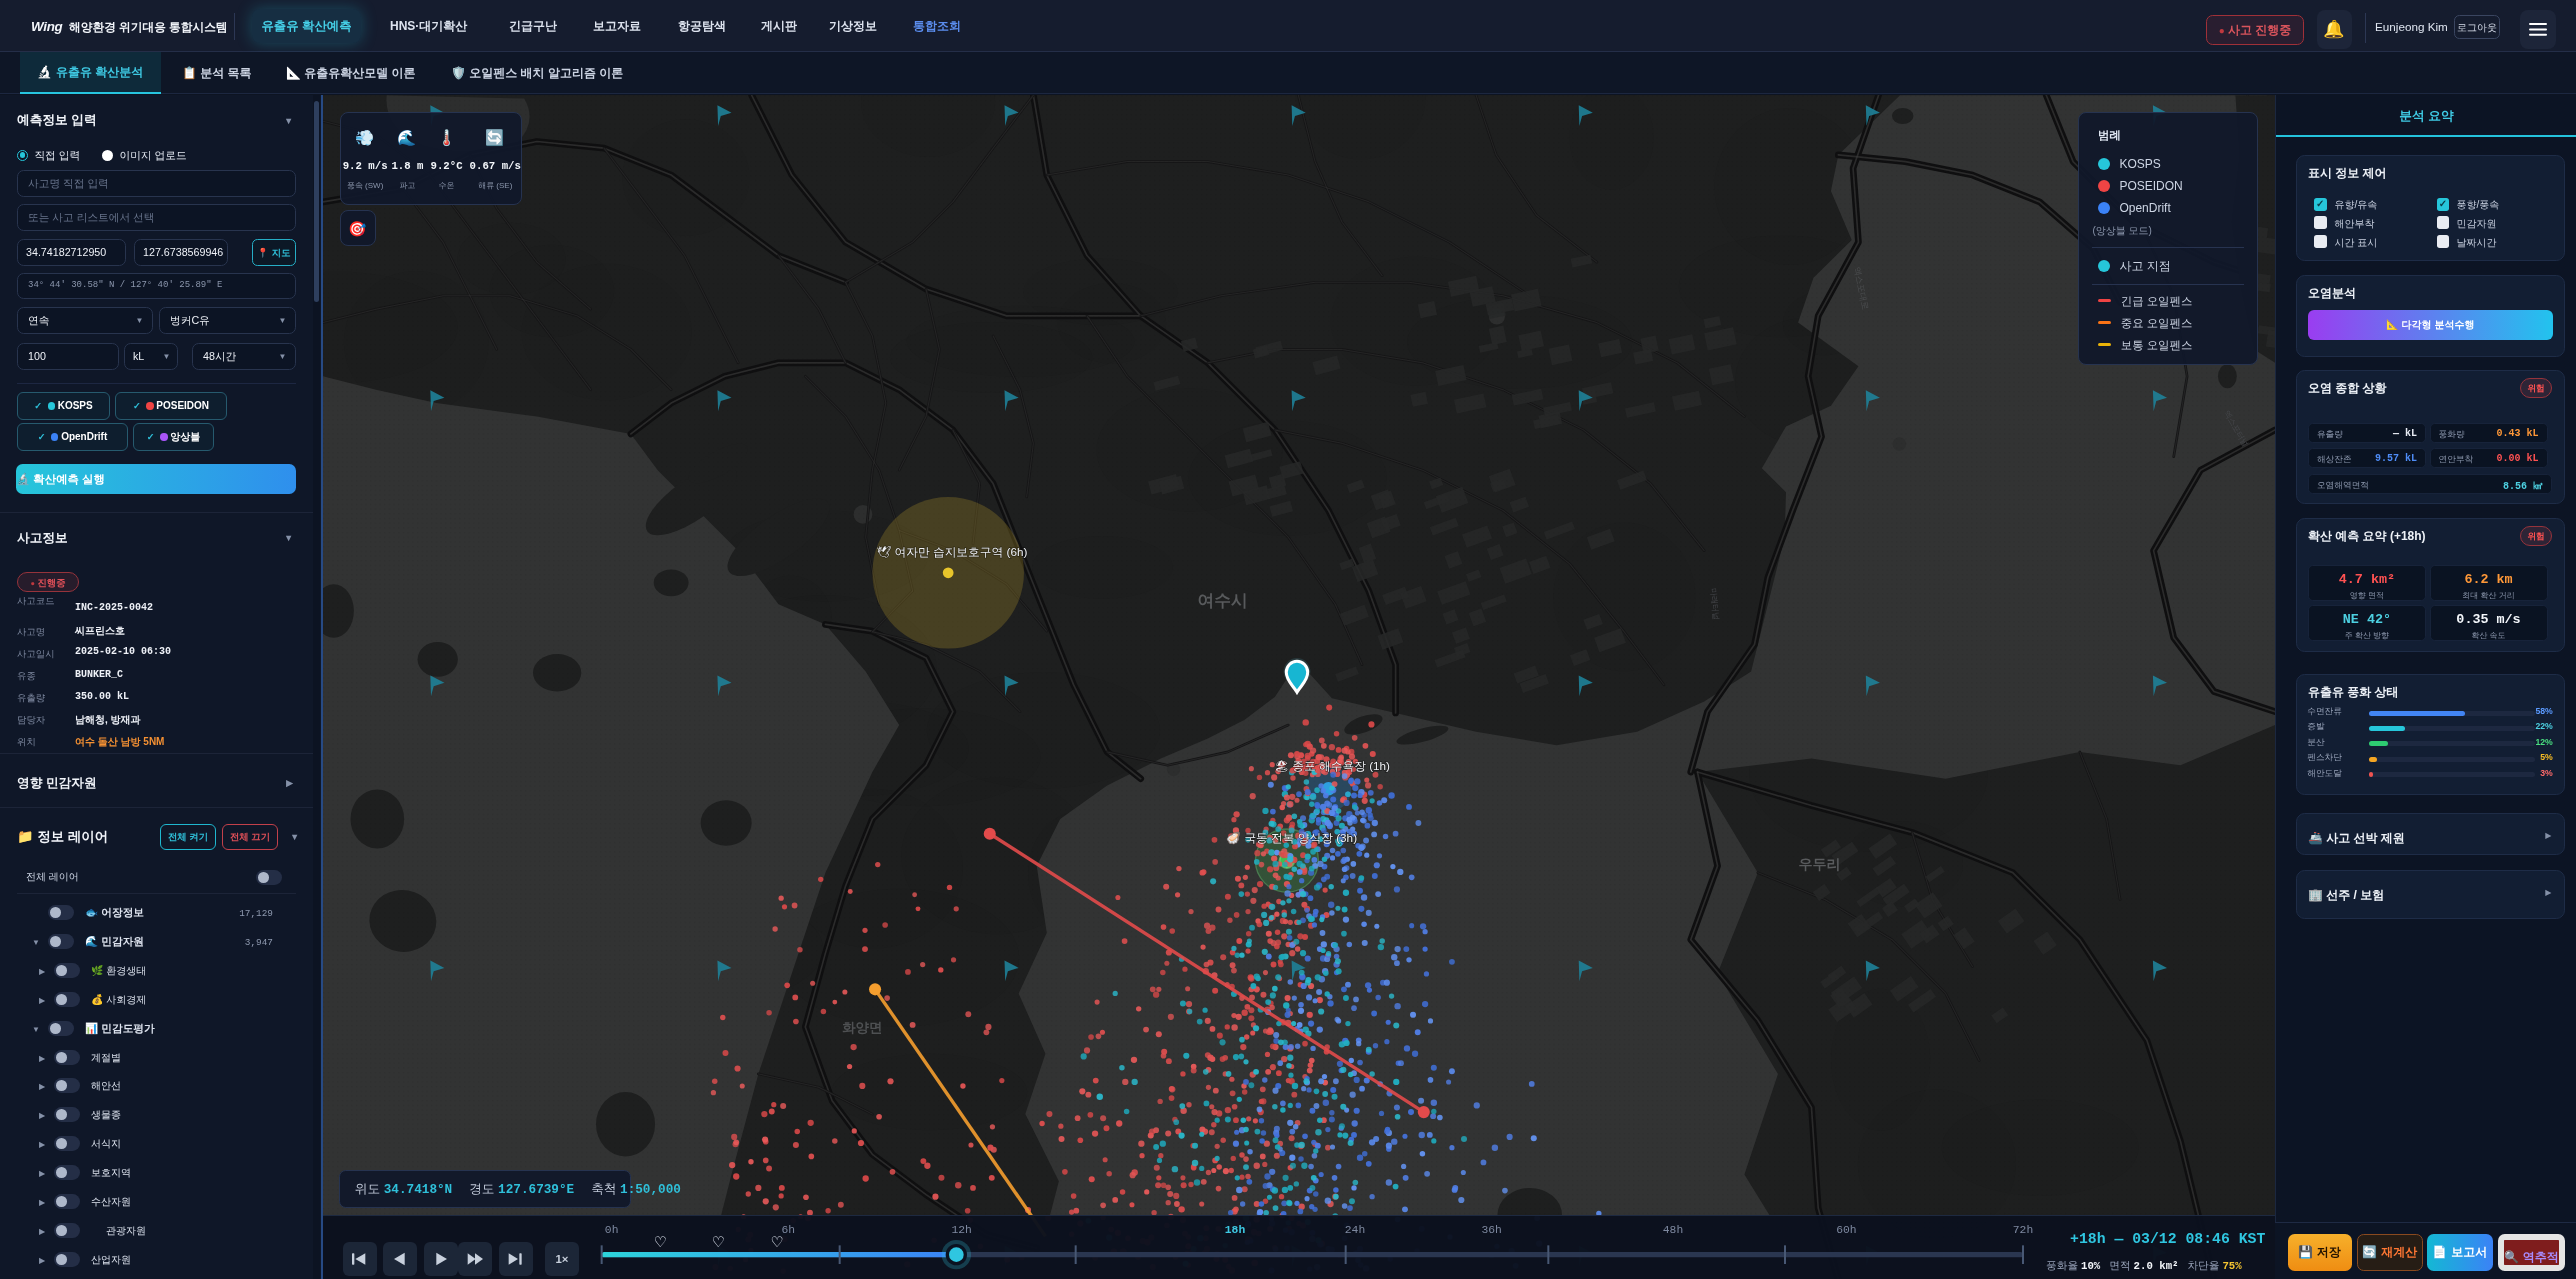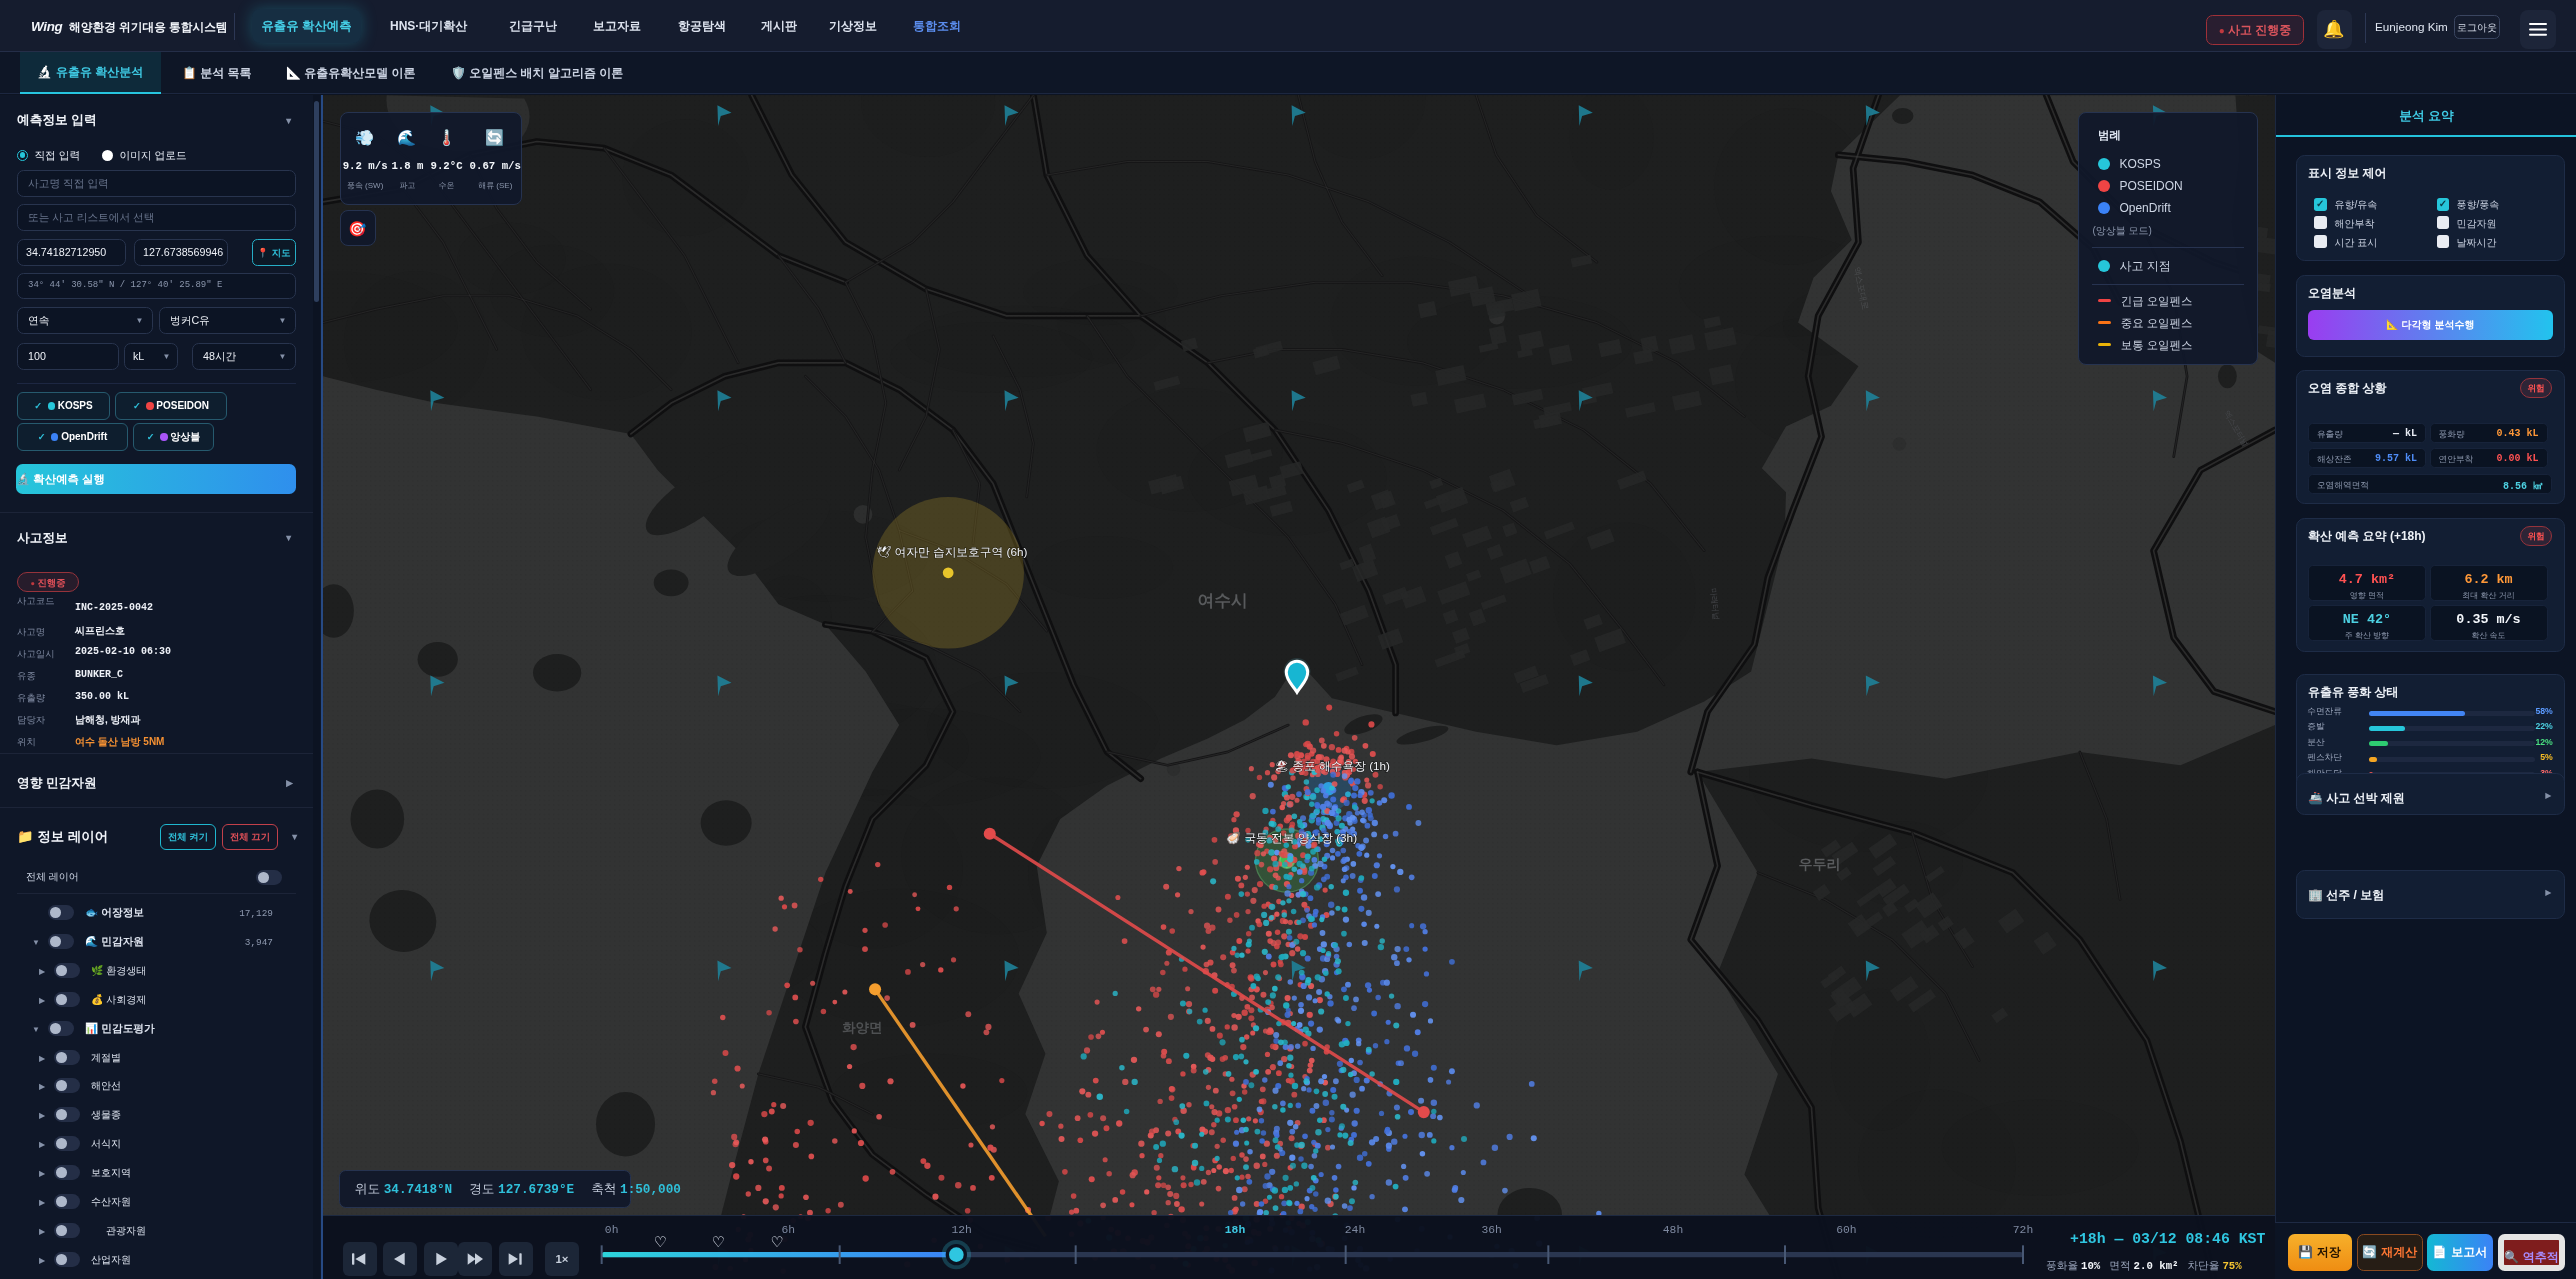--- a/index.html
+++ b/index.html
@@ -1973,21 +1973,21 @@
     <div class="wpct" style="top:62px;color:#4ade80">12%</div>
 <div class="wlbl" style="top:77px">펜스차단</div>
     <div class="wbar" style="top:82px"></div>
     <div class="wfill" style="top:82px;width:8px;background:#f5a623"></div>
     <div class="wpct" style="top:77px;color:#fbbf24">5%</div>
 <div class="wlbl" style="top:93px">해안도달</div>
     <div class="wbar" style="top:97px"></div>
     <div class="wfill" style="top:97px;width:4.7px;background:#ef5350"></div>
     <div class="wpct" style="top:93px;color:#ff6b6b">3%</div>
 </div>
-<div class="card" style="top:678px;height:42px">
+<div class="card" style="top:718px;height:42px">
  <div class="ct" style="top:16px">🚢 사고 선박 제원</div>
  <div style="position:absolute;right:12px;top:17.4px;color:#8591a8;font-size:8px">▶</div>
       </div>
 <div class="card" style="top:775px;height:49px">
  <div class="ct" style="top:16px">🏢 선주 / 보험</div>
  <div style="position:absolute;right:12px;top:17.4px;color:#8591a8;font-size:8px">▶</div>
       </div>
 </div>
 <div id="tl">
 <div class="pbtn" style="left:19.5px"><svg width="34" height="34" viewBox="0 0 50 51">

